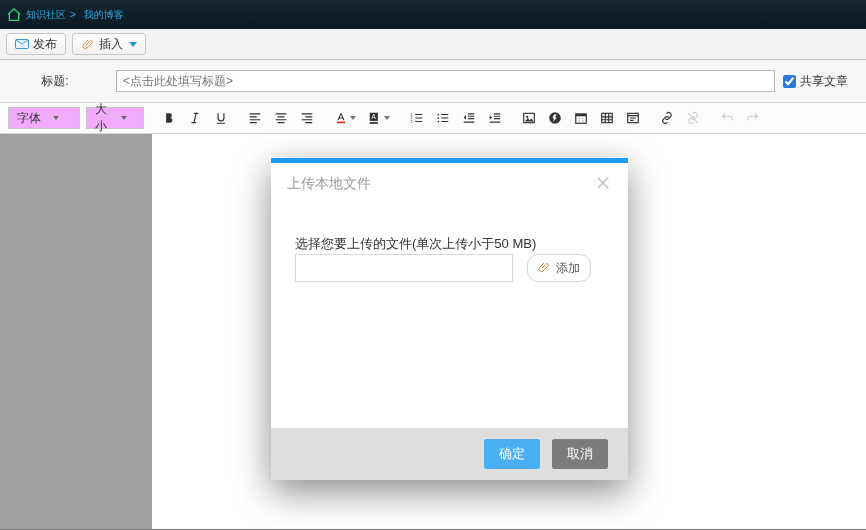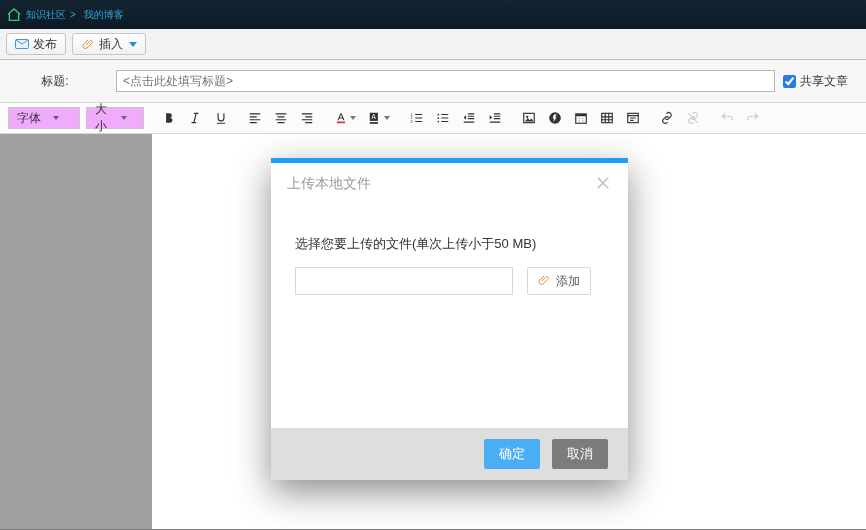--- a/index.html
+++ b/index.html
@@ -43,24 +43,24 @@
   .paper { flex: 1; background: #fff; }
 
   
   .mask { position: absolute; left: 0; top: 0; width: 866px; height: 530px; pointer-events: none; }
   .modal { position: absolute; left: 271px; top: 158px; width: 357px; height: 322px; background: #fff; box-shadow: 0 12px 34px rgba(0,0,0,.45); display: flex; flex-direction: column; pointer-events: auto; }
   .modal .stripe { height: 5px; background: #1e9df7; }
   .modal .mhead { height: 42px; display: flex; align-items: center; justify-content: space-between; padding: 0 16px; }
   .modal .mtitle { color: #9a9a9a; font-size: 14px; }
   .modal .close { cursor: pointer; color: #bfbfbf; }
   .modal .mbody { padding: 30px 24px 0 24px; flex: 1; }
-  .modal .prompt { color: #333; font-size: 13px; margin-bottom: 14px; }
+  .modal .prompt { color: #333; font-size: 13px; margin-bottom: 1px; }
   .modal .file-row { display: flex; align-items: center; gap: 14px; }
   .modal .file-path { width: 218px; height: 28px; border: 1px solid #d8d8d8; background: #fff; }
-  .modal .addbtn { height: 28px; padding: 0 10px; border: 1px solid #d8d8d8; background: #fff; display: inline-flex; align-items: center; gap: 6px; cursor: pointer; color: #555; font-size: 12px; border-radius: 2px; }
+  .modal .addbtn { height: 28px; padding: 0 10px; border: 1px solid #d8d8d8; background: #fff; display: inline-flex; align-items: center; gap: 6px; cursor: pointer; color: #555; font-size: 12px; border-radius: 11px; }
   .modal .mfoot { height: 52px; background: #dedede; display: flex; align-items: center; justify-content: flex-end; gap: 12px; padding: 0 20px; }
   .mbtn { min-width: 56px; height: 30px; border: none; border-radius: 2px; font-size: 13px; cursor: pointer; color: #fff; display: inline-flex; align-items: center; justify-content: center; }
   .mbtn.primary { background: #49aef3; }
   .mbtn.secondary { background: #7c7c7c; font-family: Liberation Serif, serif; }
 
 </style>
 </head>
 <body>
 
 <div class="topbar">

